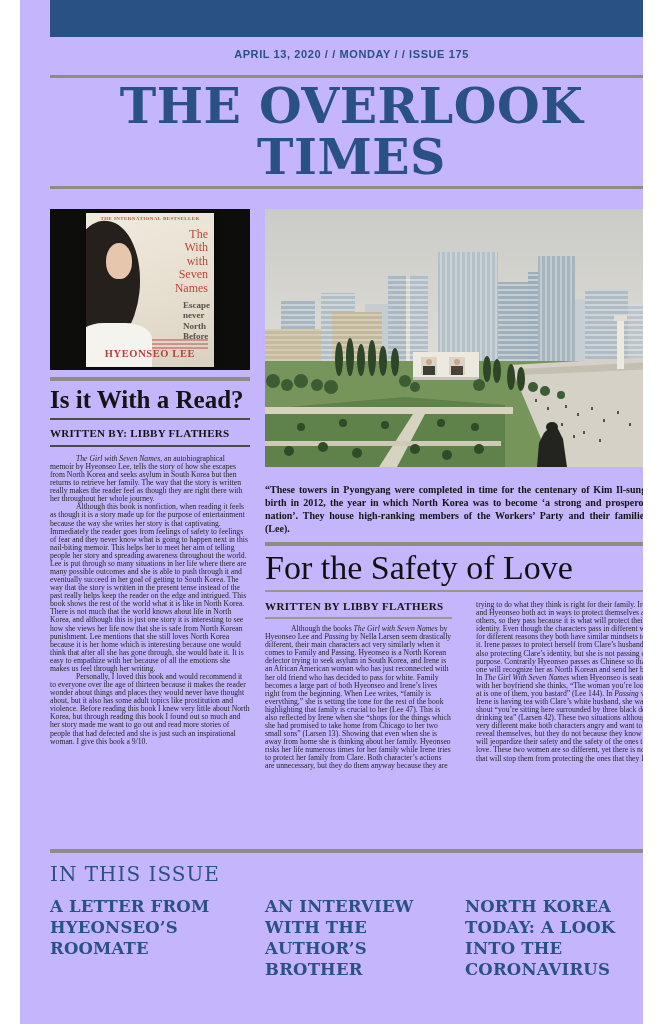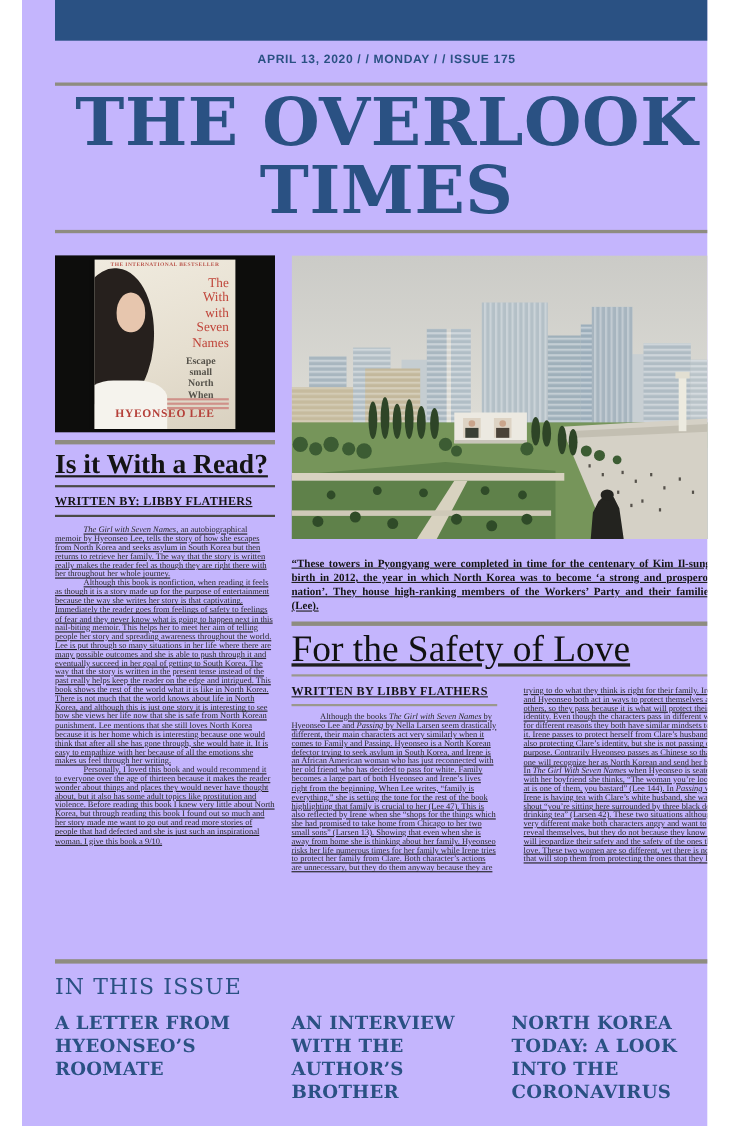--- a/index.html
+++ b/index.html
@@ -17,51 +17,51 @@
     margin-top:11px; text-align:center;
     font-family:"Liberation Sans", sans-serif; font-weight:bold;
     font-size:11px; letter-spacing:0.6px; color:#2a5183;
   }
   .rule-gray-thick { height:3px; background:#8e8c80; border:0; }
   .rule-gray-med   { height:2px; background:#9a988c; border:0; }
   .rule-dark-thin  { height:2px; background:#4a4a46; border:0; }
   .masthead-rule-top { margin-top:15px; }
   .masthead-title {
     font-family:"DejaVu Serif", serif; font-weight:bold;
-    font-size:60px; line-height:1.04; text-align:center;
+    font-size:49px; line-height:1.04; text-align:center;
     color:#2a5183; letter-spacing:0.5px; margin:3px 0 3px 0;
   }
   .masthead-subtitle {
     margin-top:15px; text-align:center;
     font-family:"DejaVu Serif", serif; font-weight:bold;
     font-size:18px; letter-spacing:0.2px; color:#141414;
   }
 
   
-  .main-row { display:flex; gap:15px; margin-top:20px; height:632px; overflow:hidden;text-decoration:underline; }
+  .main-row { display:flex; gap:15px; margin-top:20px; height:632px; overflow:hidden; }
   .left-col { width:200px; flex:0 0 200px; }
   .right-col { width:388px; flex:0 0 388px; }
 
   
   .book-photo { width:200px; height:161px; background:#0d0d0c; position:relative; overflow:hidden; }
   .book { position:absolute; left:36px; top:4px; width:128px; height:154px;
           background:linear-gradient(160deg,#f0ebdf 0%, #e6dfd0 55%, #d9d1c0 100%);
           overflow:hidden; box-shadow:0 0 4px rgba(0,0,0,0.6); }
   .cover-tagline { position:absolute; top:3px; left:0; right:0; text-align:center;
           font-size:5px; letter-spacing:0.4px; color:#b9544a; font-weight:bold; }
   .cover-hair { position:absolute; left:-20px; top:8px; width:74px; height:128px;
           background:#26201d; border-radius:46% 54% 48% 52%; transform:rotate(6deg); }
   .cover-face { position:absolute; left:20px; top:30px; width:26px; height:36px;
           background:#e7c6ae; border-radius:50% 50% 46% 46%; }
   .cover-shirt { position:absolute; left:-8px; bottom:0; width:74px; height:44px;
           background:#f5f3ed; border-radius:34% 36% 0 0; }
   .cover-title { position:absolute; right:6px; top:15px; text-align:right;
           color:#c0453a; font-family:"Liberation Serif", serif;
           font-size:12px; line-height:1.12; }
-  .cover-subtitle { position:absolute; right:18px; top:87px; text-align:center;
+  .cover-subtitle { position:absolute; right:4px; top:87px; text-align:left;
           color:#55524a; font-size:9px; line-height:1.15; font-weight:bold; }
   .cover-quote-lines { position:absolute; right:6px; top:126px; width:56px; }
   .cover-quote-lines div { height:2px; background:#cf9189; margin-bottom:2px; }
   .cover-author { position:absolute; bottom:8px; left:0; right:0; text-align:center;
           color:#b5413a; font-weight:bold; font-size:10.5px; letter-spacing:0.6px; }
 
   
   .review-rule-top { margin-top:7px; height:4px; background:#8e8c80; }
   .review-title { font-family:"Liberation Serif", serif; font-weight:bold;
           font-size:25px; margin:5px 0 4px 0; color:#141414; }
@@ -126,23 +126,23 @@
             <div class="cover-tagline">THE INTERNATIONAL BESTSELLER</div>
             <div class="cover-title">
               <div>The</div>
               <div>With</div>
               <div>with</div>
               <div>Seven</div>
               <div>Names</div>
             </div>
             <div class="cover-subtitle">
               <div>Escape</div>
-              <div>small</div>
+              <div>never</div>
               <div>North</div>
-              <div>When</div>
+              <div>Before</div>
             </div>
             <div class="cover-quote-lines">
               <div></div>
                 <div></div>
                 <div></div>
             </div>
             <div class="cover-author">HYEONSEO LEE</div>
           </div>
         </div>
 

